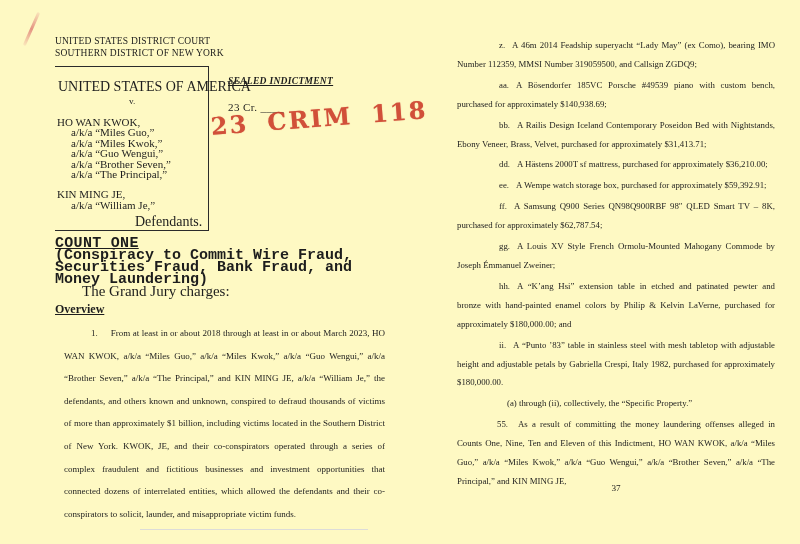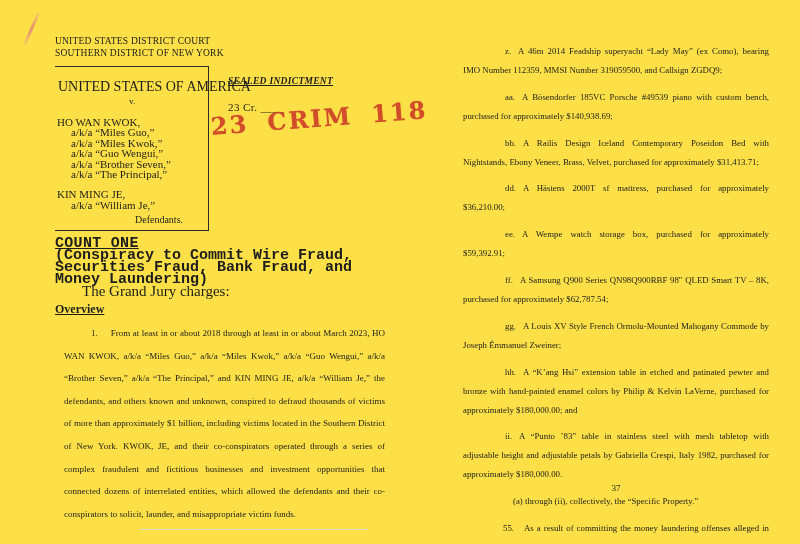--- a/index.html
+++ b/index.html
@@ -1,36 +1,36 @@
 <!DOCTYPE html>
 <html><head>
 <meta charset="utf-8">
 <style>
   html,body { margin:0; padding:0; background:#ffffff; }
   #canvas {
     position:relative; width:800px; height:544px; overflow:hidden;
-    background:#fde047; color:#1d1d1d;
+    background:#fef9c3; color:#1d1d1d;
     font-family:"Liberation Serif","DejaVu Serif",serif;
     -webkit-font-smoothing:antialiased;
   }
   
   .court-header {
     position:absolute; left:55px; top:36px; width:200px;
     font-size:9.5px; line-height:11.5px; letter-spacing:.2px; white-space:nowrap;
   }
   .caption-box {
     position:absolute; left:55px; top:66px; width:153px; height:163px;
     border-top:1.3px solid #2b2b2b; border-right:1.3px solid #2b2b2b; border-bottom:1.3px solid #2b2b2b;
   }
   .plaintiff { position:absolute; left:3px; top:12px; font-size:14px; white-space:nowrap; }
   .versus    { position:absolute; left:74px; top:29px; font-size:9.2px; }
   .defendant-block { position:absolute; left:2px; top:50px; font-size:11px; line-height:10.4px; white-space:nowrap; }
   .alias { padding-left:14px; }
   .defendant-gap { height:10px; }
-  .defendants-label { position:absolute; left:80px; top:147px; font-size:10px; }
+  .defendants-label { position:absolute; left:80px; top:147px; font-size:14px; }
   .sealed-label {
     position:absolute; left:228px; top:76px; font-size:9.5px; font-weight:bold;
     text-decoration:underline; letter-spacing:.3px; white-space:nowrap;font-style:italic;
   }
   .case-number { position:absolute; left:228px; top:101px; font-size:11px; letter-spacing:.4px; }
   .crim-stamp {
     position:absolute; left:212px; top:112px; width:175px;
     font-family:"DejaVu Serif",serif; font-weight:700; font-size:24px;
     color:#cb3927; letter-spacing:2px; word-spacing:9px; white-space:nowrap;
     transform:rotate(-4.5deg); transform-origin:left bottom;
@@ -55,21 +55,21 @@
   .pen-mark {
     position:absolute; left:30px; top:11px; width:3px; height:36px; border-radius:3px;
     background:linear-gradient(180deg, rgba(236,166,156,.25), rgba(224,130,118,.85), rgba(236,166,156,.2));
     transform:rotate(24deg);
   }
   
   .rp-body {
     position:absolute; left:455px; top:34px; width:322px;
     font-size:8.8px; line-height:18.9px; text-align:justify;
   }
-  .rp-body p { margin:8px; }
+  .rp-body p { margin:2px; }
   .rp-item { text-indent:42px; }
   .item-label { padding-right:7px; }
   .rp-collective { text-indent:50px; text-align:left; }
   .rp-para { text-indent:40px; }
   .rp-para .para-num { padding-right:10px; }
   .page-number { position:absolute; left:455px; top:483px; width:322px; text-align:center; font-size:9.2px; }
 </style>
 </head>
 <body>
 

